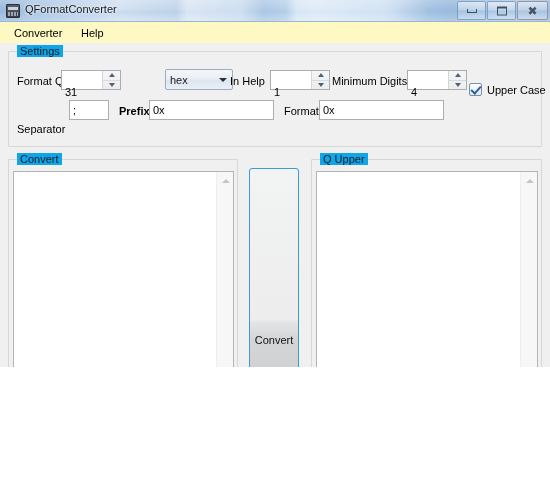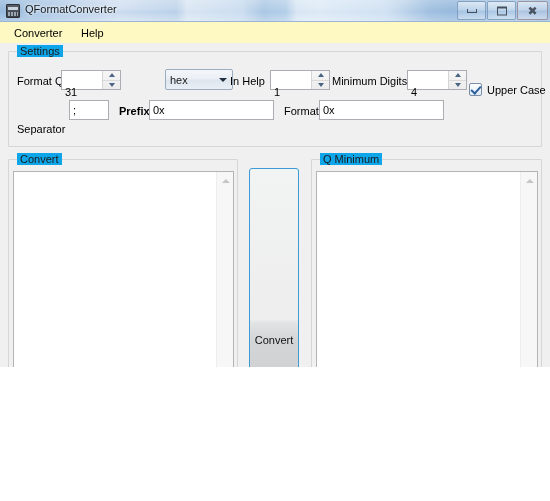--- a/index.html
+++ b/index.html
@@ -501,21 +501,21 @@
       <div class="tarea" style="left:4px; top:11px; width:221px; height:338px;">
         <div class="content"></div>
         <div class="vscroll">
           <div class="sb-arrow up"></div>
           <div class="sb-arrow dn"></div>
         </div>
       </div>
     </div>
 
     <div class="groupbox" id="gb-qformat">
-      <div class="gb-title">Q Minimum</div>
+      <div class="gb-title">Q Upper</div>
       <div class="tarea" style="left:4px; top:11px; width:222px; height:338px;">
         <div class="content"></div>
         <div class="vscroll">
           <div class="sb-arrow up"></div>
           <div class="sb-arrow dn"></div>
         </div>
       </div>
     </div>
 
     <button id="convert-btn">

